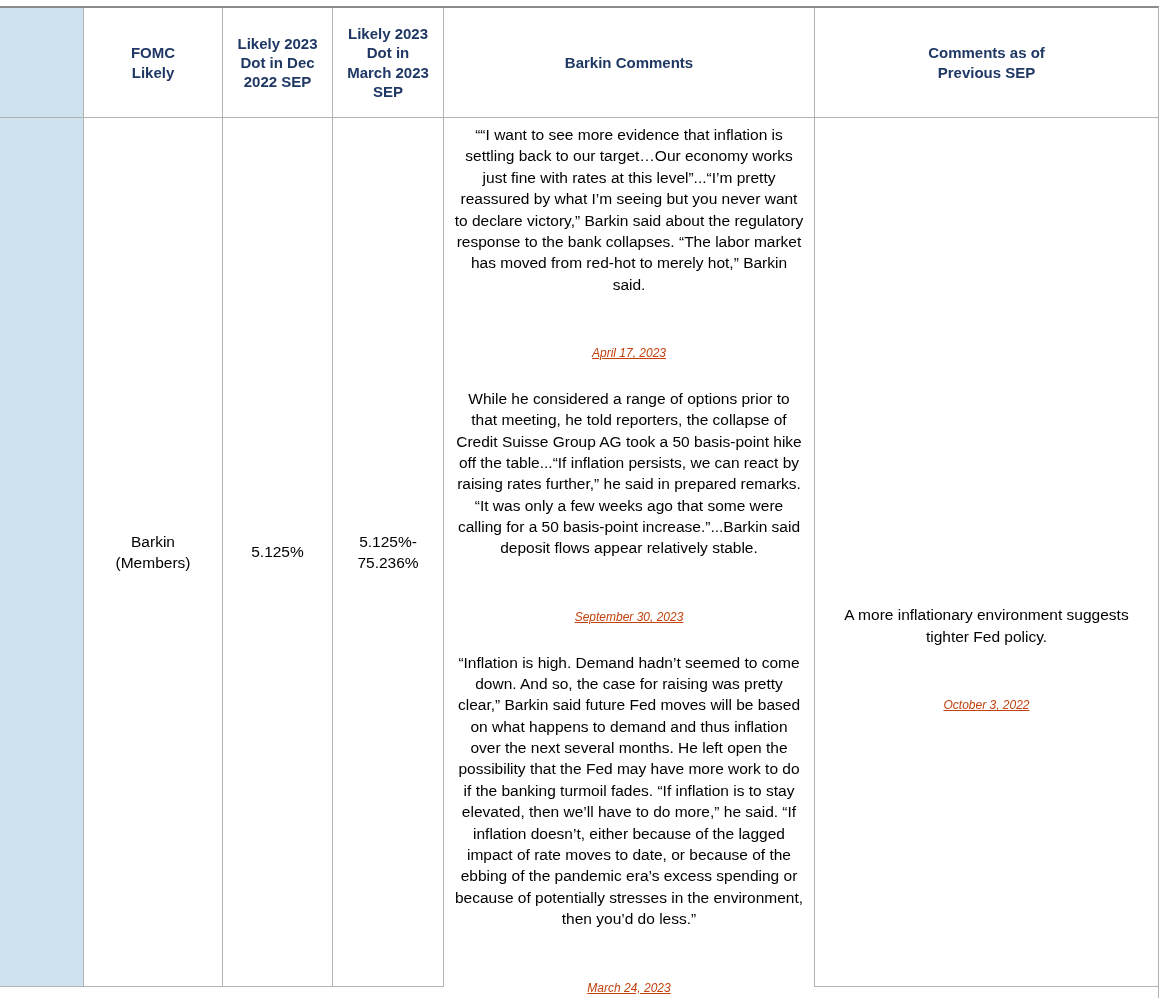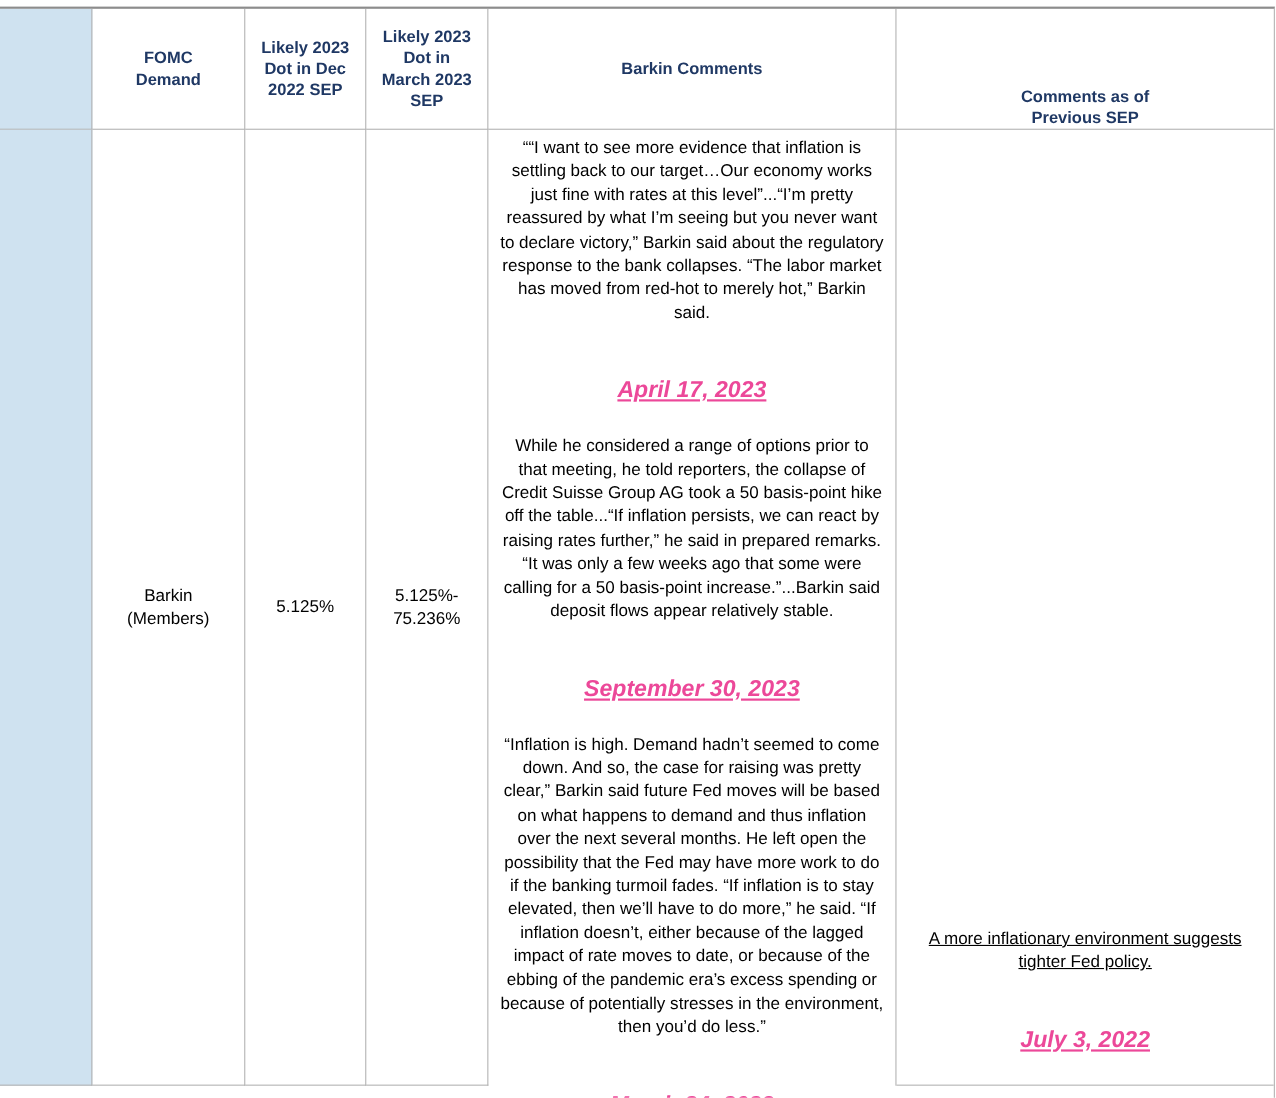--- a/index.html
+++ b/index.html
@@ -33,21 +33,21 @@
     box-sizing: border-box;
     border-right: 1px solid #b3b3b3;
     border-bottom: 1px solid #b3b3b3;
     display: flex;
     flex-direction: column;
     align-items: center;
     justify-content: center;
     text-align: center;
     overflow: hidden;
   }
-  .cell.last-col { border-right: none; justify-content: flex-end; }
+  .cell.last-col { border-right: none; }
 
   
   .hcell {
     color: #1f3864;
     font-weight: bold;
     font-size: 15px;
     line-height: 1.28;
     white-space: pre-line;
   }
 
@@ -75,45 +75,44 @@
     padding: 6px 10px 0 10px;
     border-bottom: none;
     overflow: visible;
   }
   .cell-latest p {
     margin: 0 0 25px 0;
     white-space: normal;
   }
   .link-line { margin: 0 0 25px 0; }
   .date-link {
-    color: #ec4899;
-    font-weight: bold;
+    color: #c2410c;
+    font-weight: normal;
     font-style: italic;
     text-decoration: underline;
-    font-size: 21px;
+    font-size: 12px;
     cursor: pointer;
   }
   .cell-prev {
     padding: 240px 8px 0 8px;
   }
   .cell-prev p {
     margin: 0 0 25px 0;
     white-space: normal;
-    text-decoration: underline;
   }
 </style>
 </head>
 <body>
 
 <div class="table-wrap">
 
   <div class="cell sidebar-bg"></div>
   <div class="cell hcell">
     <span>FOMC
-Demand</span>
+Likely</span>
   </div>
   <div class="cell hcell">
     <span>Likely 2023
 Dot in Dec
 2022 SEP</span>
   </div>
   <div class="cell hcell">
     <span>Likely 2023
 Dot in
 March 2023
@@ -156,17 +155,17 @@
     </div>
     <p>“Inflation is high. Demand hadn’t seemed to come down. And so, the case for raising was pretty clear,”  Barkin said future Fed moves will be based on what happens to demand and thus inflation over the next several months. He left open the possibility that the Fed may have more work to do if the banking turmoil fades. “If inflation is to stay elevated, then we’ll have to do more,” he said. “If inflation doesn’t, either because of the lagged impact of rate moves to date, or because of the ebbing of the pandemic era’s excess spending or because of potentially stresses in the environment, then you’d do less.”</p>
     <div class="link-line">
       <a class="date-link">March 24, 2023</a>
     </div>
   </div>
 
   <div class="cell dcell cell-prev last-col">
     <p>A more inflationary environment suggests tighter Fed policy.</p>
     <div class="link-line">
-      <a class="date-link">July 3, 2022</a>
+      <a class="date-link">October 3, 2022</a>
     </div>
   </div>
 
 </div>
 
 </body></html>

